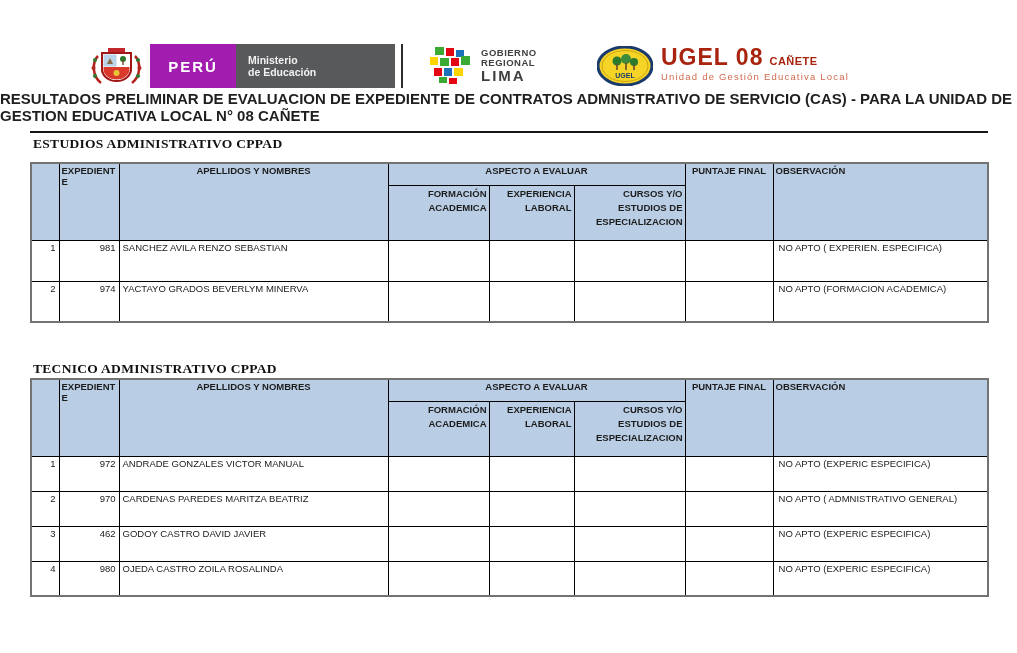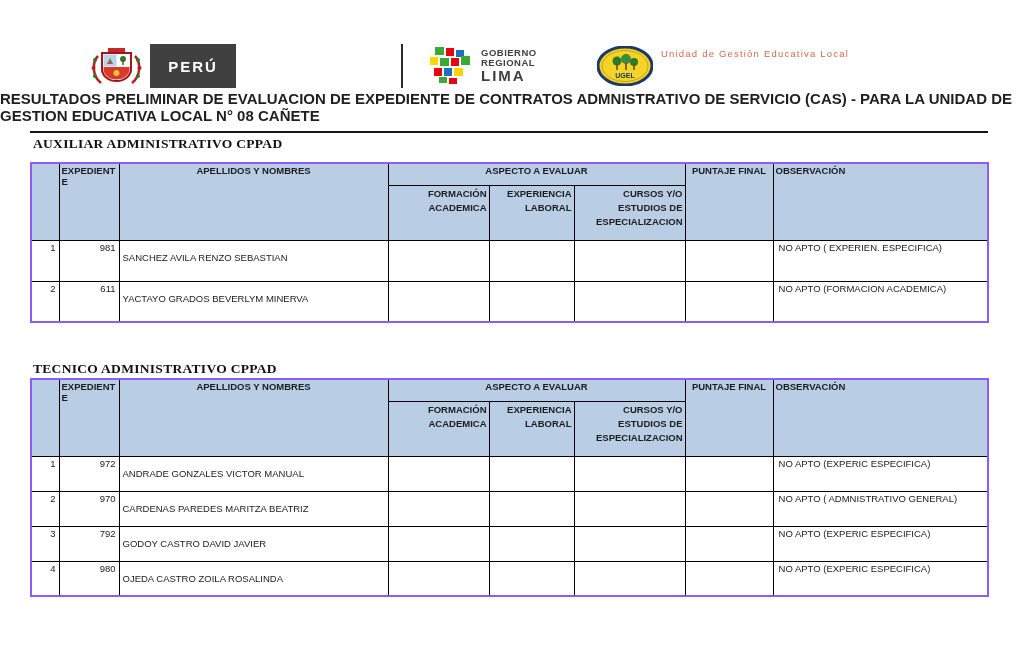--- a/index.html
+++ b/index.html
@@ -5,21 +5,21 @@
   html,body{margin:0;padding:0;background:#ffffff;}
   .page{
     position:relative;width:1017px;height:653px;background:#ffffff;
     font-family:"Liberation Sans",sans-serif;color:#1a1a1a;overflow:hidden;
   }
 
   
   .logos{position:absolute;left:0;top:44px;width:1017px;height:44px;}
   .coat{position:absolute;left:88px;top:2px;width:57px;height:42px;}
   .peru-box{
-    position:absolute;left:150px;top:0;width:86px;height:44px;background:#404040;
+    position:absolute;left:150px;top:0;width:86px;height:44px;background:#a21caf;
     color:#fff;font-weight:bold;font-size:15px;letter-spacing:2px;
     display:flex;align-items:center;justify-content:center;
   }
   .ministry-box{
     position:absolute;left:236px;top:0;width:159px;height:44px;background:#58595b;
     color:#f2f2f2;font-size:10.5px;line-height:1.18;font-weight:bold;
     display:flex;flex-direction:column;justify-content:center;padding-left:12px;box-sizing:border-box;
   }
   .logo-divider{position:absolute;left:401px;top:0;width:2px;height:44px;background:#2b2b2b;}
   .grl{position:absolute;left:430px;top:3px;display:flex;align-items:center;}
@@ -45,38 +45,38 @@
     position:absolute;left:33px;margin:0;
     font-family:"Liberation Serif","DejaVu Serif",serif;
     font-size:13.5px;font-weight:bold;color:#111;letter-spacing:.3px;
   }
   .s1{top:136px;}
   .s2{top:361px;}
 
   
   table.eval{
     position:absolute;left:30px;border-collapse:collapse;table-layout:fixed;
-    width:957px;border:2px solid #8b5cf6;
+    width:957px;border:2px solid #737373;
   }
   .t1{top:162px;}
   .t2{top:378px;}
   table.eval th,table.eval td{
     border:1.5px solid #000;vertical-align:top;box-sizing:border-box;
     font-size:9.5px;overflow:hidden;
   }
   table.eval thead th{background:#b9cde4;font-weight:bold;color:#1c1c1c;padding:1px 2px;}
   th.h-exp{text-align:left;word-break:break-all;padding-left:3px;}
   th.h-nom{text-align:center;}
   th.h-asp{text-align:center;vertical-align:middle;height:22px;}
   th.h-sub{text-align:right;vertical-align:middle;line-height:1.5;}
   th.h-pun{text-align:center;}
   th.h-obs{text-align:left;padding-left:8px;}
   td.c-num{text-align:right;padding:1px 3px 0 0;}
   td.c-exp{text-align:right;padding:1px 3px 0 14px;}
-  td.c-nom{text-align:left;padding:11px 0 0 3px;}
+  td.c-nom{text-align:left;padding:1px 0 0 3px;}
   td.c-obs{text-align:left;padding:1px 0 0 5px;}
   .t1 tbody tr{height:41px;}
   .t2 tbody tr{height:35px;}
   .rowA{height:22px;}
   .rowB{height:55px;}
 </style>
 </head>
 <body>
 
 <div class="page">
@@ -100,20 +100,24 @@
         <rect x="29" y="8.5" width="12.5" height="12" fill="#ffffff"></rect>
         <circle cx="35" cy="13" r="3" fill="#2d7a2d"></circle>
           <rect x="34.3" y="14" width="1.4" height="5" fill="#6b4a2d"></rect>
         <path d="M15.5 21 h26 v1.5 a13 10.5 0 0 1 -13 11 a13 10.5 0 0 1 -13 -11 z" fill="#d93a2b"></path>
         <circle cx="28.5" cy="27" r="3" fill="#e8c437"></circle>
       </svg>
     </div>
 
     <div class="peru-box">PERÚ</div>
 
+    <div class="ministry-box">
+      <span>Ministerio</span>
+      <span>de Educación</span>
+    </div>
 
     <div class="logo-divider"></div>
 
     <div class="grl">
       <svg width="45" height="37" viewBox="0 0 45 37">
         <rect x="5" y="0" width="9" height="8" fill="#3aaa35"></rect>
         <rect x="16" y="1" width="8" height="8" fill="#e30613"></rect>
         <rect x="26" y="3" width="8" height="7" fill="#1d71b8"></rect>
         <rect x="0" y="10" width="8" height="8" fill="#ffd500"></rect>
         <rect x="10" y="11" width="9" height="8" fill="#3aaa35"></rect>
@@ -138,29 +142,33 @@
         <ellipse cx="28" cy="20" rx="23" ry="15.5" fill="none" stroke="#c9a70e" stroke-width="1"></ellipse>
         <circle cx="20" cy="15" r="4.5" fill="#2d7a2d"></circle>
         <circle cx="29" cy="13" r="5" fill="#3c8c3c"></circle>
         <circle cx="37" cy="16" r="4" fill="#2d7a2d"></circle>
         <rect x="19.2" y="18" width="1.6" height="6" fill="#6b4a2d"></rect>
         <rect x="28.2" y="17" width="1.6" height="7" fill="#6b4a2d"></rect>
         <rect x="36.2" y="19" width="1.6" height="5" fill="#6b4a2d"></rect>
         <text x="28" y="32" text-anchor="middle" font-size="7" font-weight="bold" fill="#1a3a6b" font-family="Liberation Sans, sans-serif">UGEL</text>
       </svg>
       <div class="ugel-textblock">
+        <div class="ugel-row">
+          <span class="ugel-name">UGEL 08</span>
+          <span class="ugel-suffix">CAÑETE</span>
+        </div>
         <div class="ugel-sub">Unidad de Gestión Educativa Local</div>
       </div>
     </div>
   </div>
 
   <div class="doc-title">RESULTADOS PRELIMINAR DE EVALUACION DE EXPEDIENTE DE CONTRATOS ADMNISTRATIVO DE SERVICIO (CAS) - PARA LA UNIDAD DE GESTION EDUCATIVA LOCAL N° 08 CAÑETE</div>
   <div class="rule"></div>
 
-  <h2 class="section-title s1">AUXILIAR ADMINISTRATIVO CPPAD</h2>
+  <h2 class="section-title s1">ESTUDIOS ADMINISTRATIVO CPPAD</h2>
 
   <table class="eval t1">
     <colgroup>
       <col style="width:28px">
         <col style="width:60px">
         <col style="width:269px">
       <col style="width:101px">
         <col style="width:85px">
         <col style="width:111px">
       <col style="width:88px">
@@ -187,21 +195,21 @@
         <td class="c-exp">981</td>
         <td class="c-nom">SANCHEZ AVILA RENZO SEBASTIAN</td>
         <td></td>
         <td></td>
         <td></td>
         <td></td>
         <td class="c-obs">NO APTO ( EXPERIEN. ESPECIFICA)</td>
       </tr>
       <tr>
         <td class="c-num">2</td>
-        <td class="c-exp">611</td>
+        <td class="c-exp">974</td>
         <td class="c-nom">YACTAYO GRADOS BEVERLYM MINERVA</td>
         <td></td>
         <td></td>
         <td></td>
         <td></td>
         <td class="c-obs">NO APTO (FORMACION ACADEMICA)</td>
       </tr>
     </tbody>
   </table>
 
@@ -249,21 +257,21 @@
         <td class="c-exp">970</td>
         <td class="c-nom">CARDENAS PAREDES MARITZA BEATRIZ</td>
         <td></td>
         <td></td>
         <td></td>
         <td></td>
         <td class="c-obs">NO APTO ( ADMNISTRATIVO GENERAL)</td>
       </tr>
       <tr>
         <td class="c-num">3</td>
-        <td class="c-exp">792</td>
+        <td class="c-exp">462</td>
         <td class="c-nom">GODOY CASTRO DAVID JAVIER</td>
         <td></td>
         <td></td>
         <td></td>
         <td></td>
         <td class="c-obs">NO APTO (EXPERIC ESPECIFICA)</td>
       </tr>
       <tr>
         <td class="c-num">4</td>
         <td class="c-exp">980</td>

